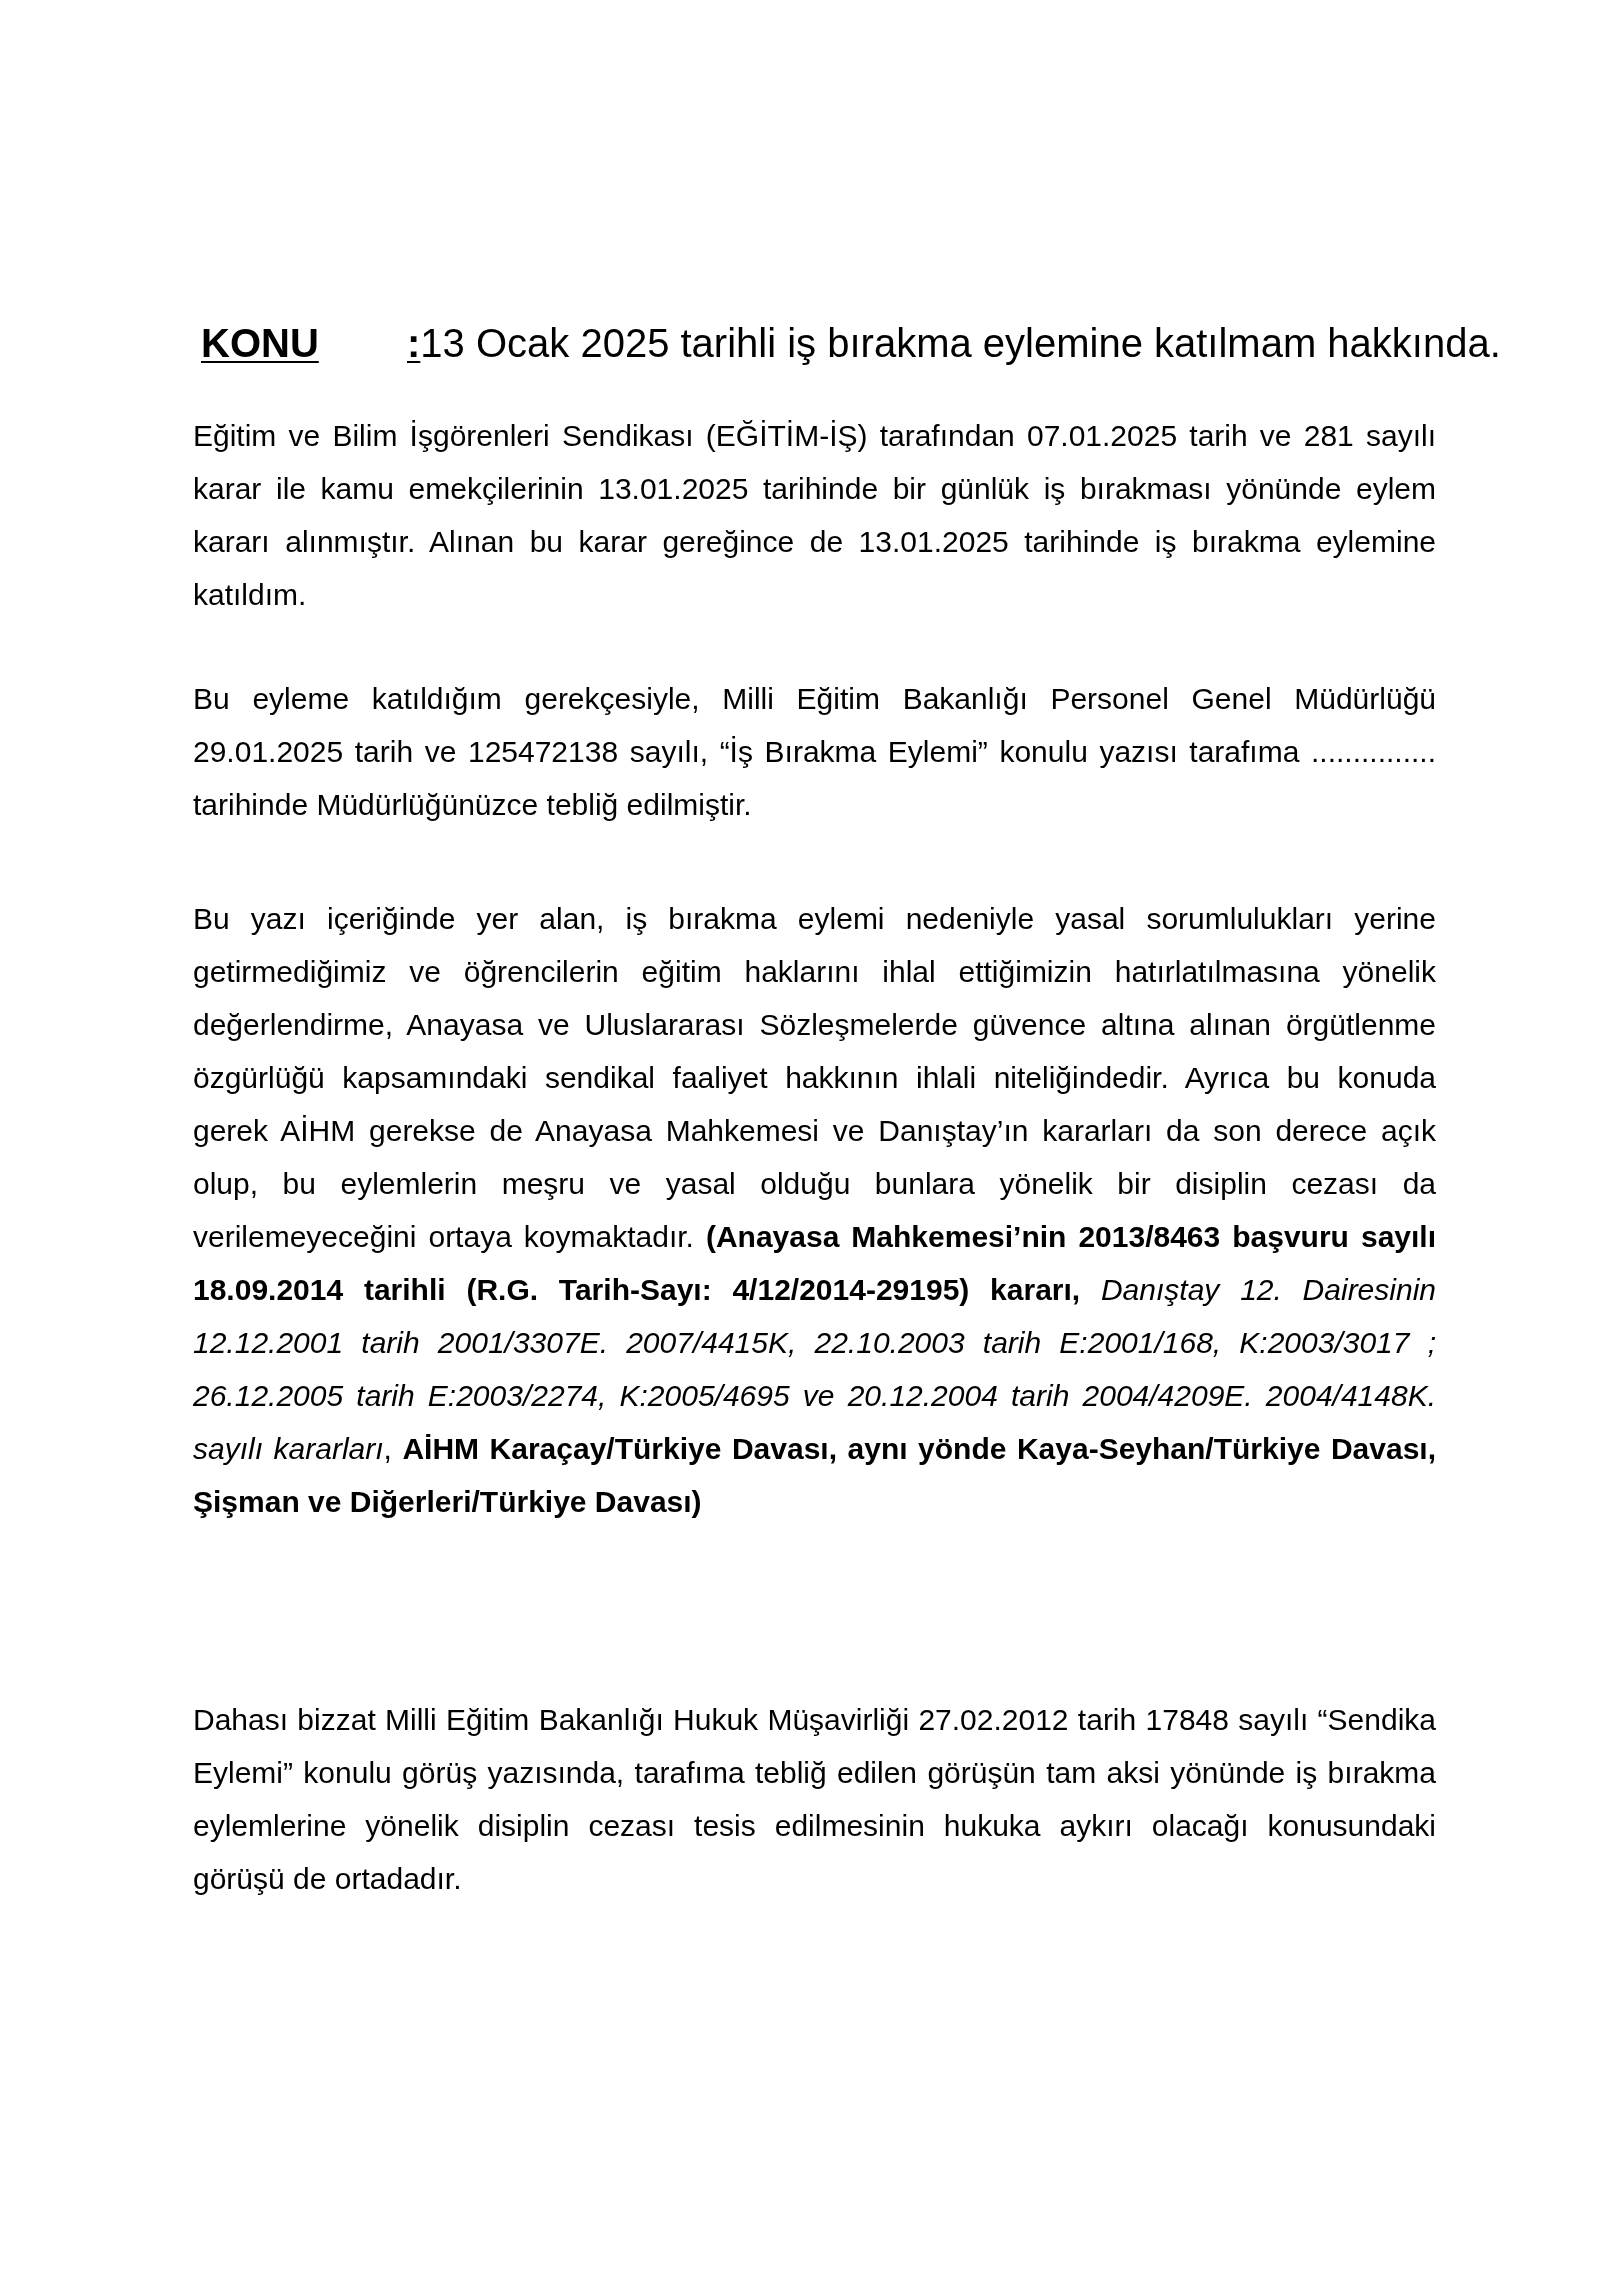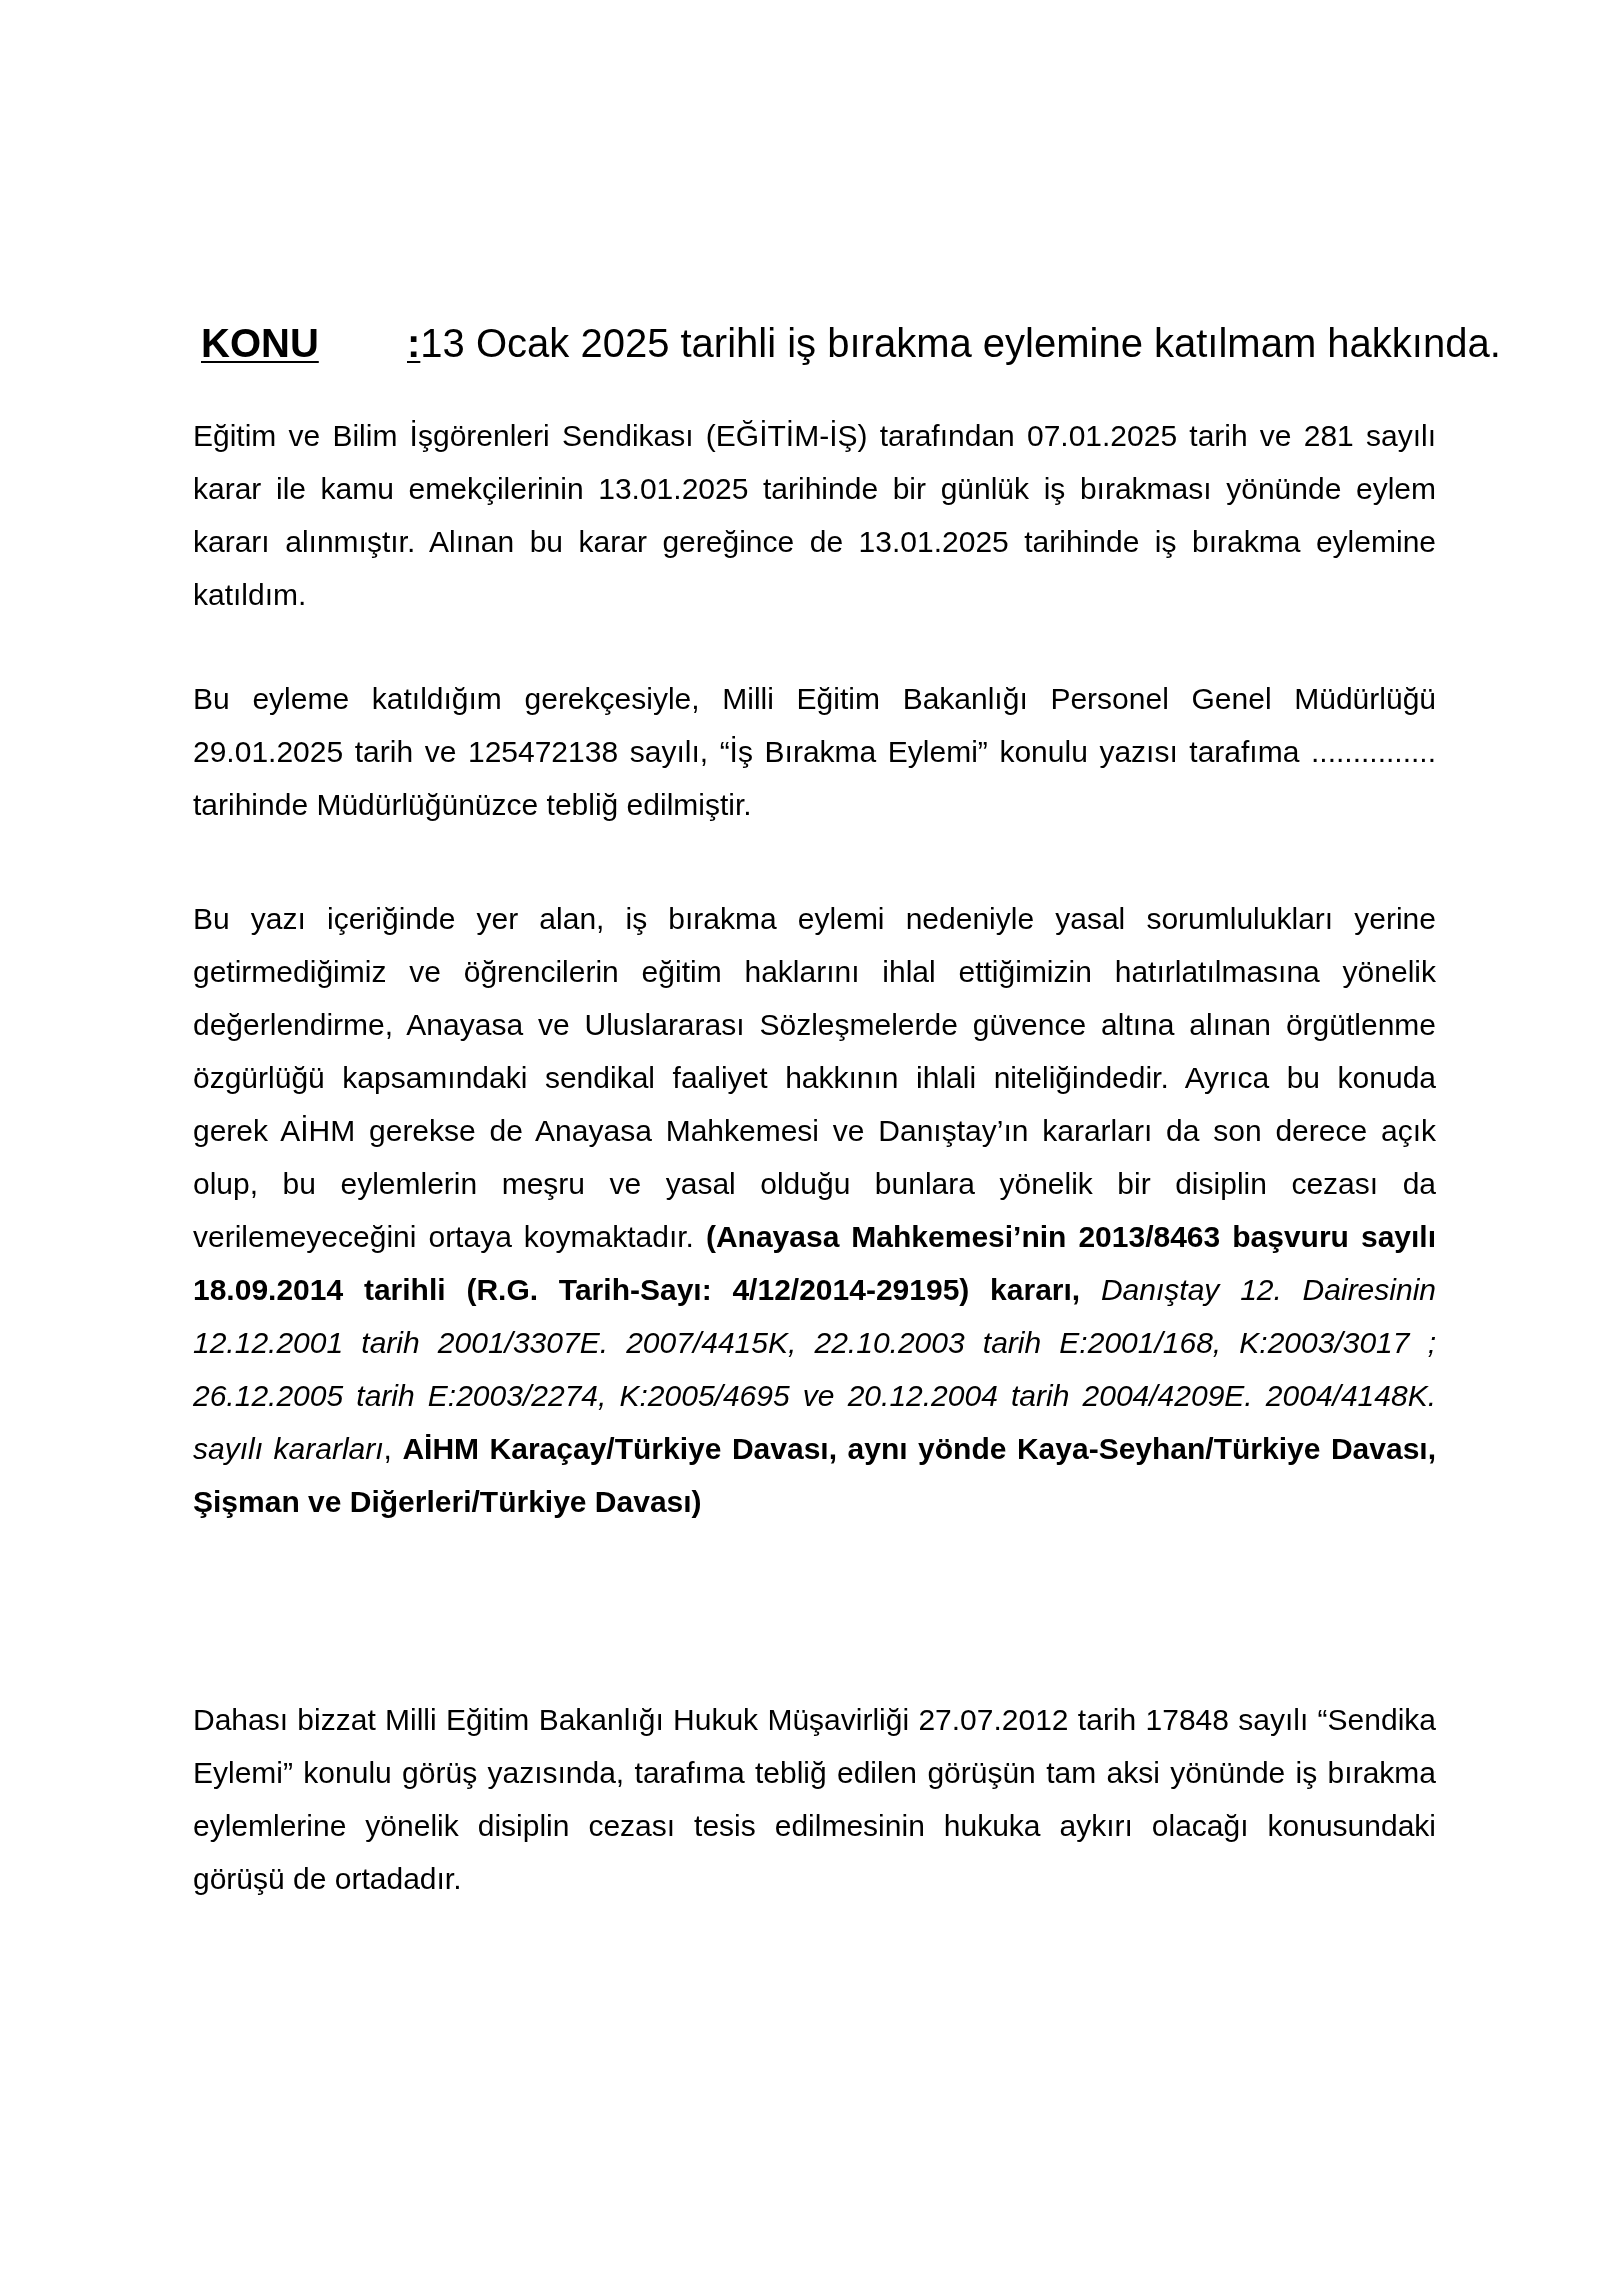--- a/index.html
+++ b/index.html
@@ -85,16 +85,16 @@
 
 
   <p class="subject"><span class="label">KONU</span><span class="sep">:</span><span>13 Ocak 2025 tarihli iş bırakma eylemine katılmam hakkında.</span></p>
 
   <p class="para" id="p1">Eğitim ve Bilim İşgörenleri Sendikası (EĞİTİM-İŞ) tarafından 07.01.2025 tarih ve 281 sayılı karar ile kamu emekçilerinin 13.01.2025 tarihinde bir günlük iş bırakması yönünde eylem kararı alınmıştır. Alınan bu karar gereğince de 13.01.2025 tarihinde iş bırakma eylemine katıldım.</p>
 
   <p class="para" id="p2">Bu eyleme katıldığım gerekçesiyle, Milli Eğitim Bakanlığı Personel Genel Müdürlüğü 29.01.2025 tarih ve 125472138 sayılı, “İş Bırakma Eylemi” konulu yazısı tarafıma ............... tarihinde Müdürlüğünüzce tebliğ edilmiştir.</p>
 
   <p class="para" id="p3"><span>Bu yazı içeriğinde yer alan, iş bırakma eylemi nedeniyle yasal sorumlulukları yerine getirmediğimiz ve öğrencilerin eğitim haklarını ihlal ettiğimizin hatırlatılmasına yönelik değerlendirme, Anayasa ve Uluslararası Sözleşmelerde güvence altına alınan örgütlenme özgürlüğü kapsamındaki sendikal faaliyet hakkının ihlali niteliğindedir. Ayrıca bu konuda gerek AİHM gerekse de Anayasa Mahkemesi ve Danıştay’ın kararları da son derece açık olup, bu eylemlerin meşru ve yasal olduğu bunlara yönelik bir disiplin cezası da verilemeyeceğini ortaya koymaktadır. </span><span class="b">(Anayasa Mahkemesi’nin 2013/8463 başvuru sayılı 18.09.2014 tarihli (R.G. Tarih-Sayı: 4/12/2014-29195) kararı, </span><span class="bi">Danıştay 12. Dairesinin 12.12.2001 tarih 2001/3307E. 2007/4415K, 22.10.2003 tarih E:2001/168, K:2003/3017 ; 26.12.2005 tarih E:2003/2274, K:2005/4695 ve 20.12.2004 tarih 2004/4209E. 2004/4148K. sayılı kararları</span><span>, </span><span class="b">AİHM Karaçay/Türkiye Davası, aynı yönde Kaya-Seyhan/Türkiye Davası, Şişman ve Diğerleri/Türkiye Davası)</span></p>
 
-  <p class="para" id="p4">Dahası bizzat Milli Eğitim Bakanlığı Hukuk Müşavirliği 27.07.2012 tarih 17848 sayılı “Sendika Eylemi” konulu görüş yazısında, tarafıma tebliğ edilen görüşün tam aksi yönünde iş bırakma eylemlerine yönelik disiplin cezası tesis edilmesinin hukuka aykırı olacağı konusundaki görüşü de ortadadır.</p>
+  <p class="para" id="p4">Dahası bizzat Milli Eğitim Bakanlığı Hukuk Müşavirliği 27.02.2012 tarih 17848 sayılı “Sendika Eylemi” konulu görüş yazısında, tarafıma tebliğ edilen görüşün tam aksi yönünde iş bırakma eylemlerine yönelik disiplin cezası tesis edilmesinin hukuka aykırı olacağı konusundaki görüşü de ortadadır.</p>
 
 </div>
 
 
 </body></html>

